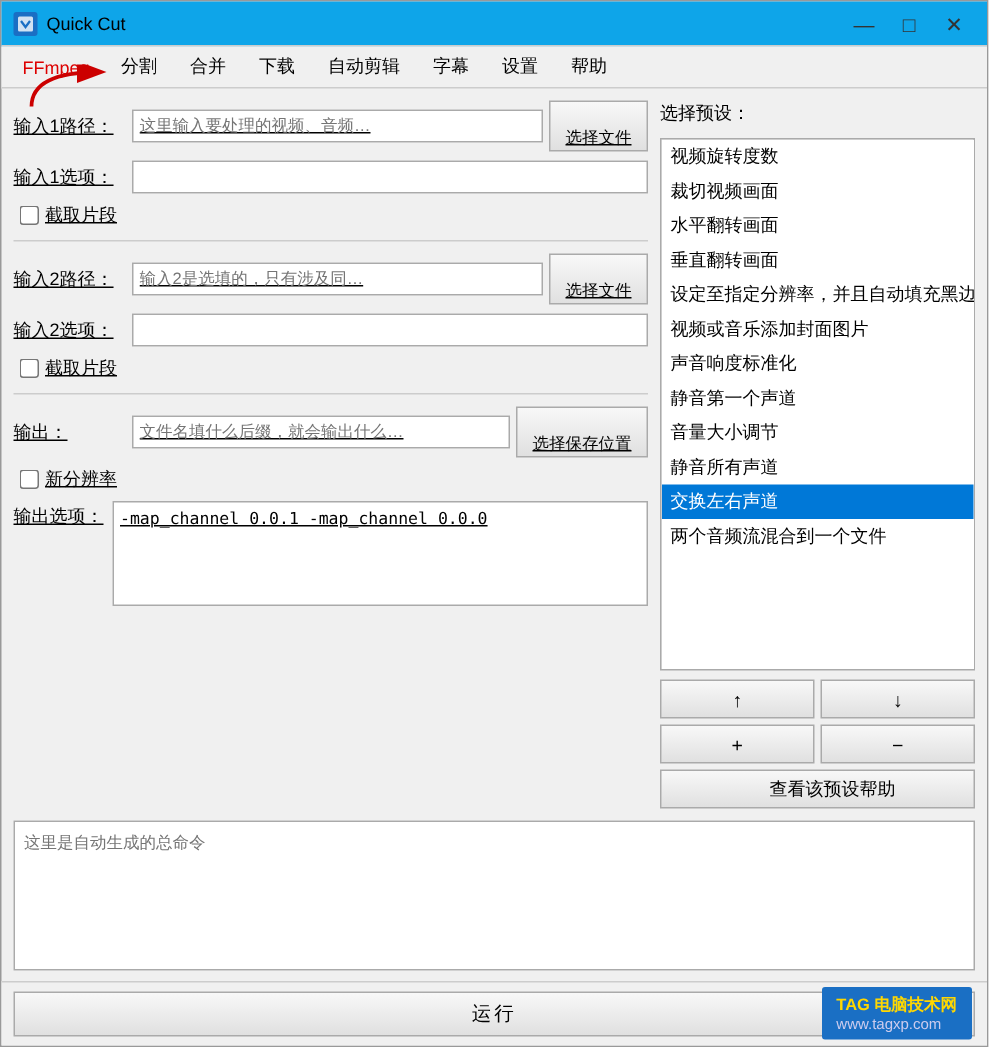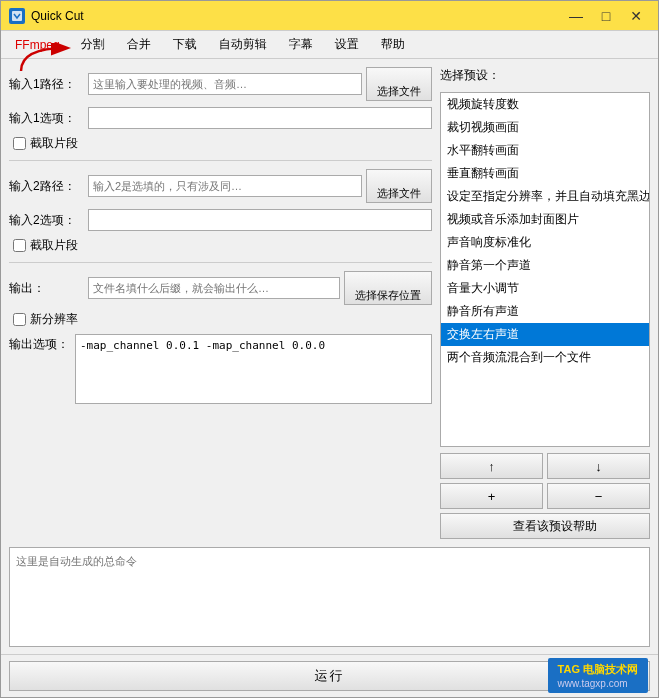--- a/index.html
+++ b/index.html
@@ -13,21 +13,21 @@
     }
     .window {
       width: 659px;
       height: 698px;
       background: #f0f0f0;
       border: 1px solid #999;
       display: flex;
       flex-direction: column;
     }
     .title-bar {
-      background: #fde047;
+      background: #0ea5e9;
       height: 30px;
       display: flex;
       align-items: center;
       justify-content: space-between;
       padding: 0 8px;
       border-bottom: 1px solid #ccc;
       user-select: none;
     }
     .title-bar-left {
       display: flex;
@@ -86,20 +86,21 @@
       flex: 1;
       padding: 8px;
       gap: 8px;
       overflow: hidden;
     }
     .left-panel {
       flex: 1;
       display: flex;
       flex-direction: column;
       gap: 6px;
+      text-decoration: underline;
     }
     .right-panel {
       width: 210px;
       display: flex;
       flex-direction: column;
       gap: 6px;
     }
     .form-row {
       display: flex;
       align-items: center;

